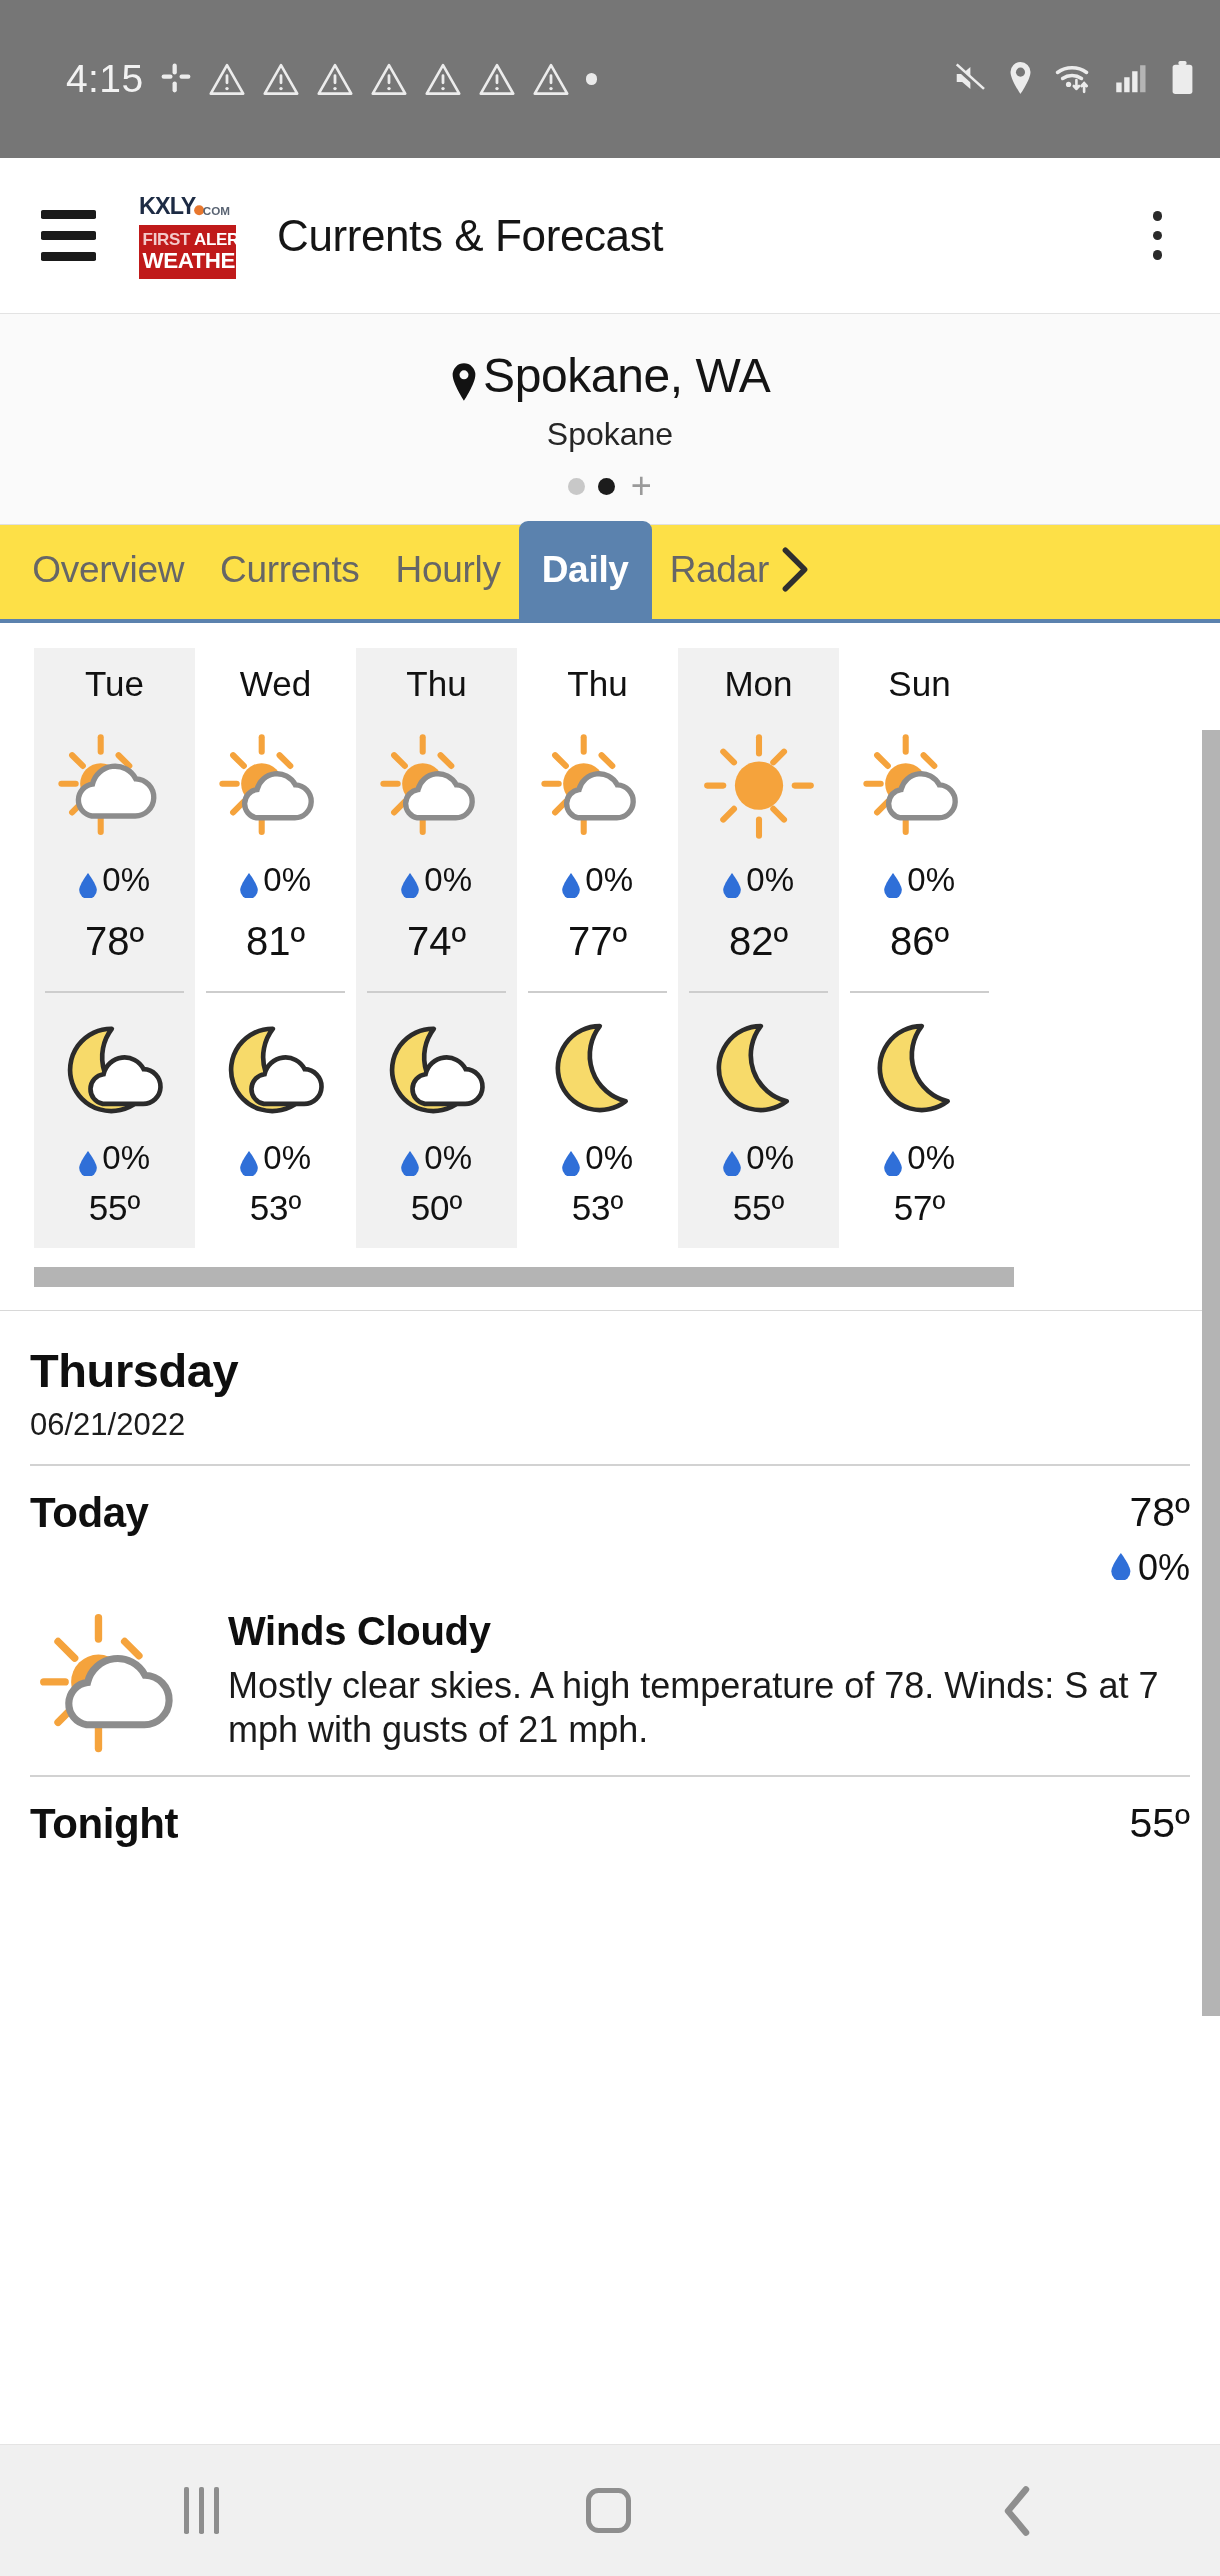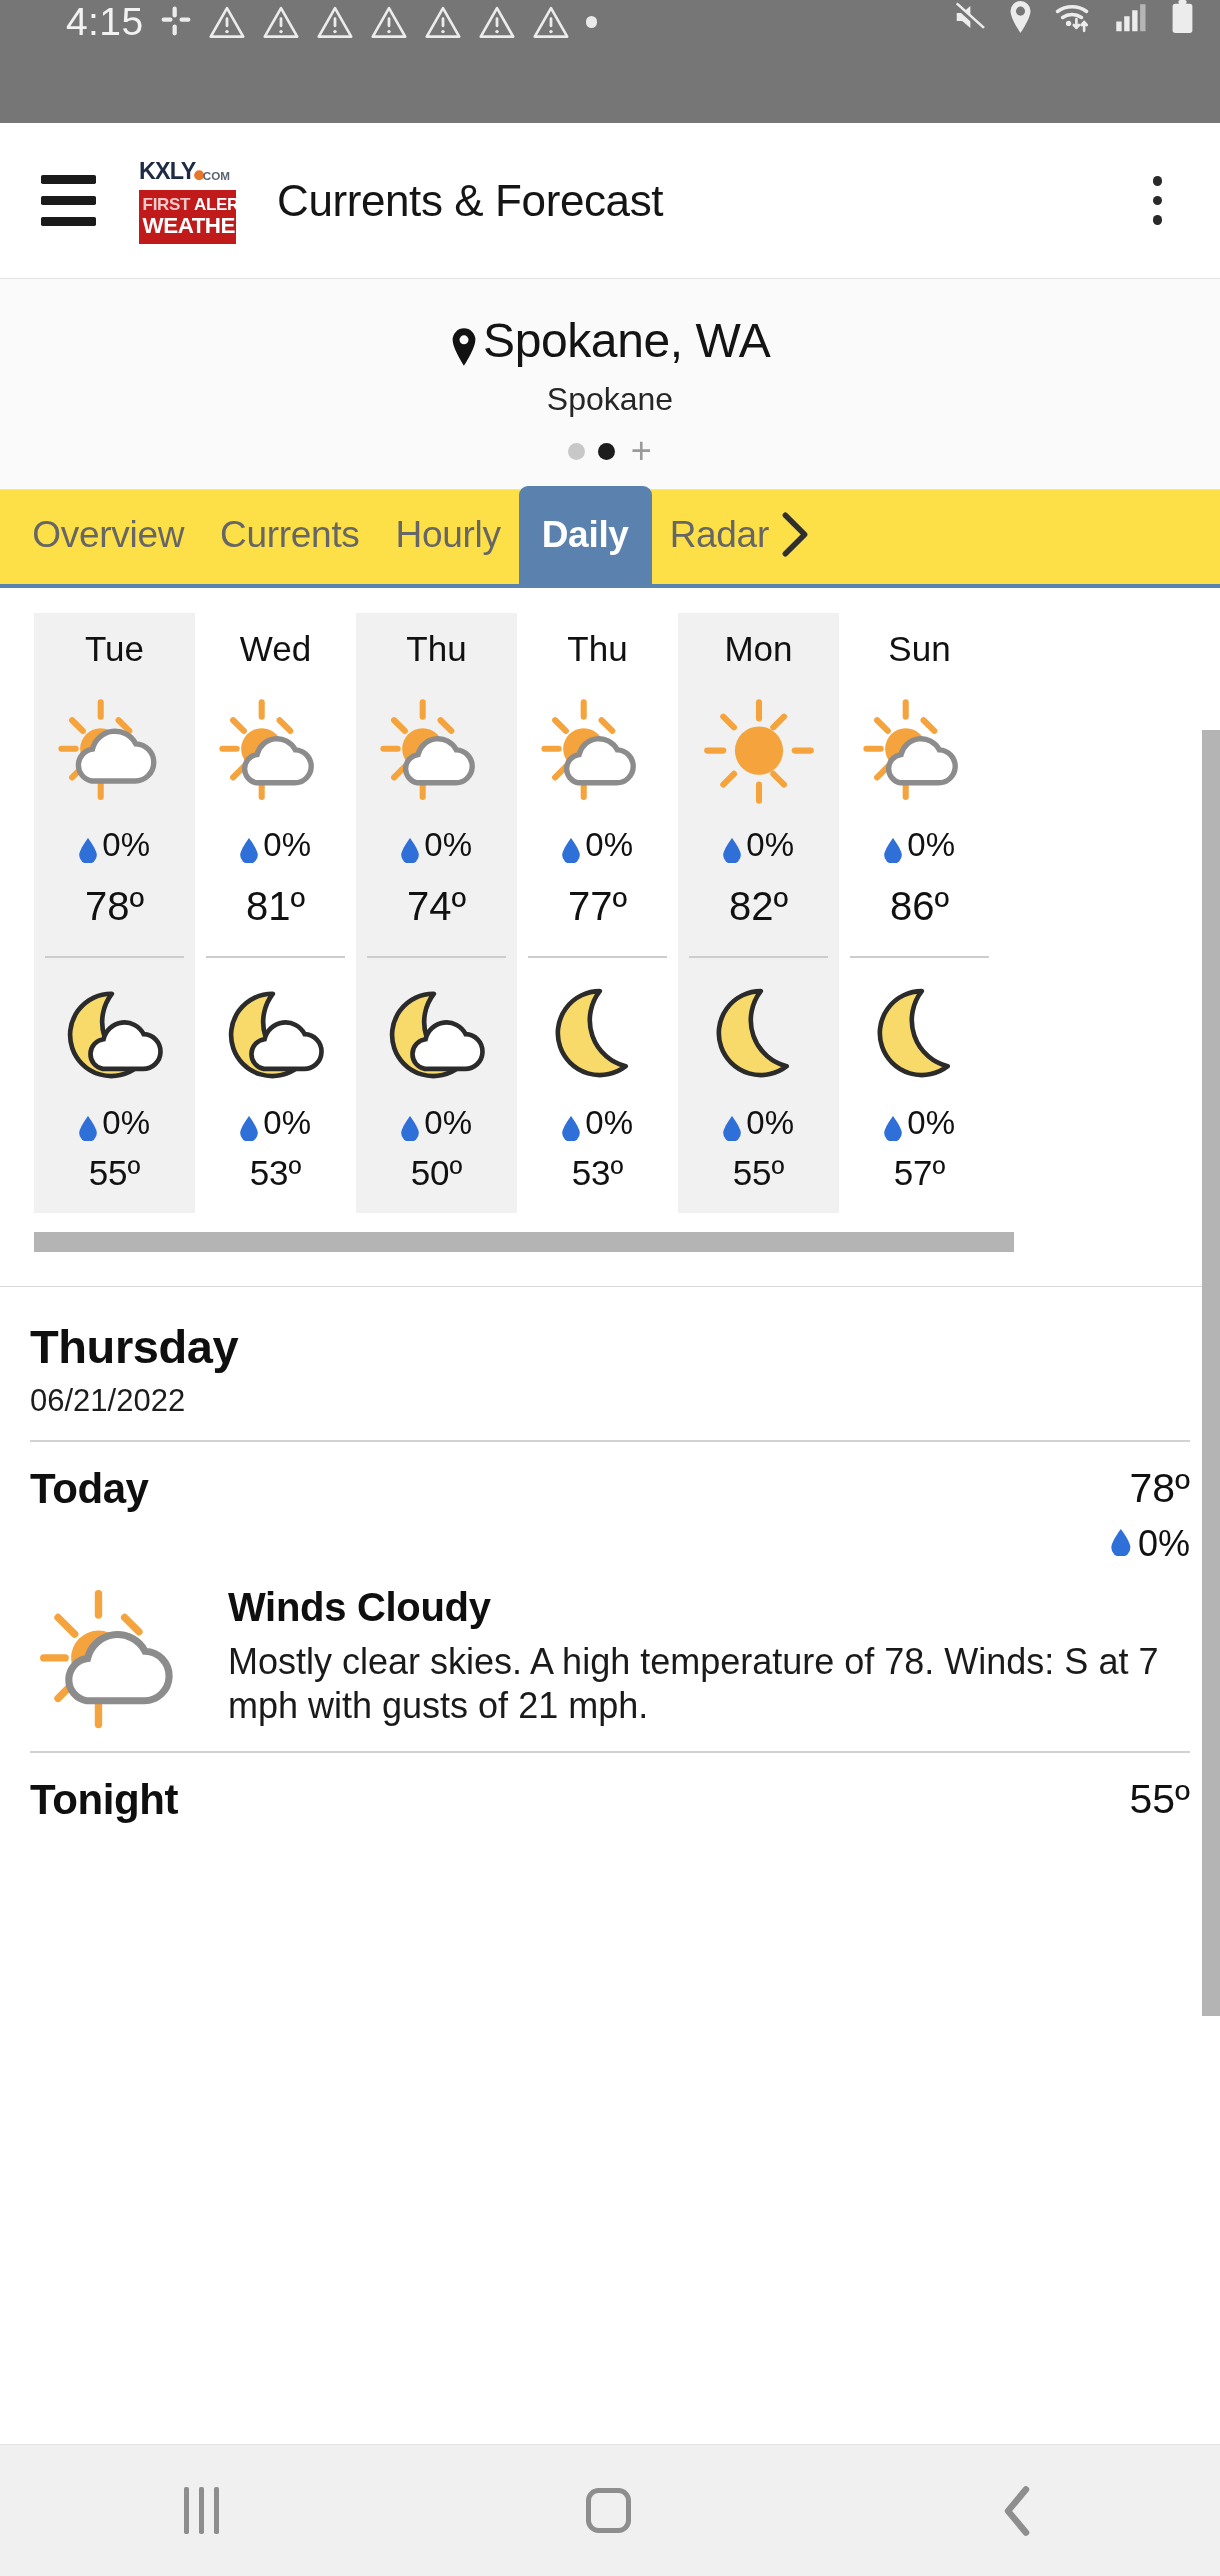--- a/index.html
+++ b/index.html
@@ -6,23 +6,23 @@
   html,body { width:1220px; height:2576px; }
   body {
     font-family:"Liberation Sans", sans-serif;
     background:#ffffff;
     overflow:hidden;
     position:relative;
   }
 
   
   .statusbar{
-    height:123px; width:100%;
+    height:158px; width:100%;
     background:#767676;
-    display:flex; align-items:flex-start;
+    display:flex; align-items:center;
     padding:0 25px 0 66px;
     color:#f0f0f0;
   }
   .sb-time{ font-size:39px; letter-spacing:0.4px; font-weight:400; color:#f2f2f2;}
   .sb-left{ display:flex; align-items:center; gap:16px; flex:1;}
   .sb-right{ display:flex; align-items:center; gap:21.5px; }
   .warn-tri{ width:38px;height:34px; display:block;}
   .dot-ic{ width:11.6px;height:11.6px;border-radius:50%;background:#eaeaea;display:block;}
 
   
@@ -84,21 +84,21 @@
   .tab.active{
     background:#5b82ae; color:#fff; font-weight:bold;
     border-radius:9px 9px 0 0; padding:0 23px;
   }
   .tab-chevron{ font-size:36px; color:#3a3a3a; margin-left:-7.2px; display:flex;align-items:center;height:98px;}
 
   
   .daily-wrap{
     position:relative; background:#fff;
     border-bottom:1.8px solid #d8d8d8;
-    padding:25px 0 11px 0;
+    padding:25px 0 0 0;
   }
   .daily-row{ display:flex; padding:0 34px 0 34px; }
   .dcol{
     width:161px; flex:0 0 161px; text-align:center;
     padding:16px 0 19.7px;
   }
   .dcol.shade{ background:#f1f1f1; }
   .dname{ font-size:35px; color:#111; }
   .dicon{ height:125px; display:flex; align-items:center; justify-content:center; margin-top:19.7px;}
   .dprecip{

